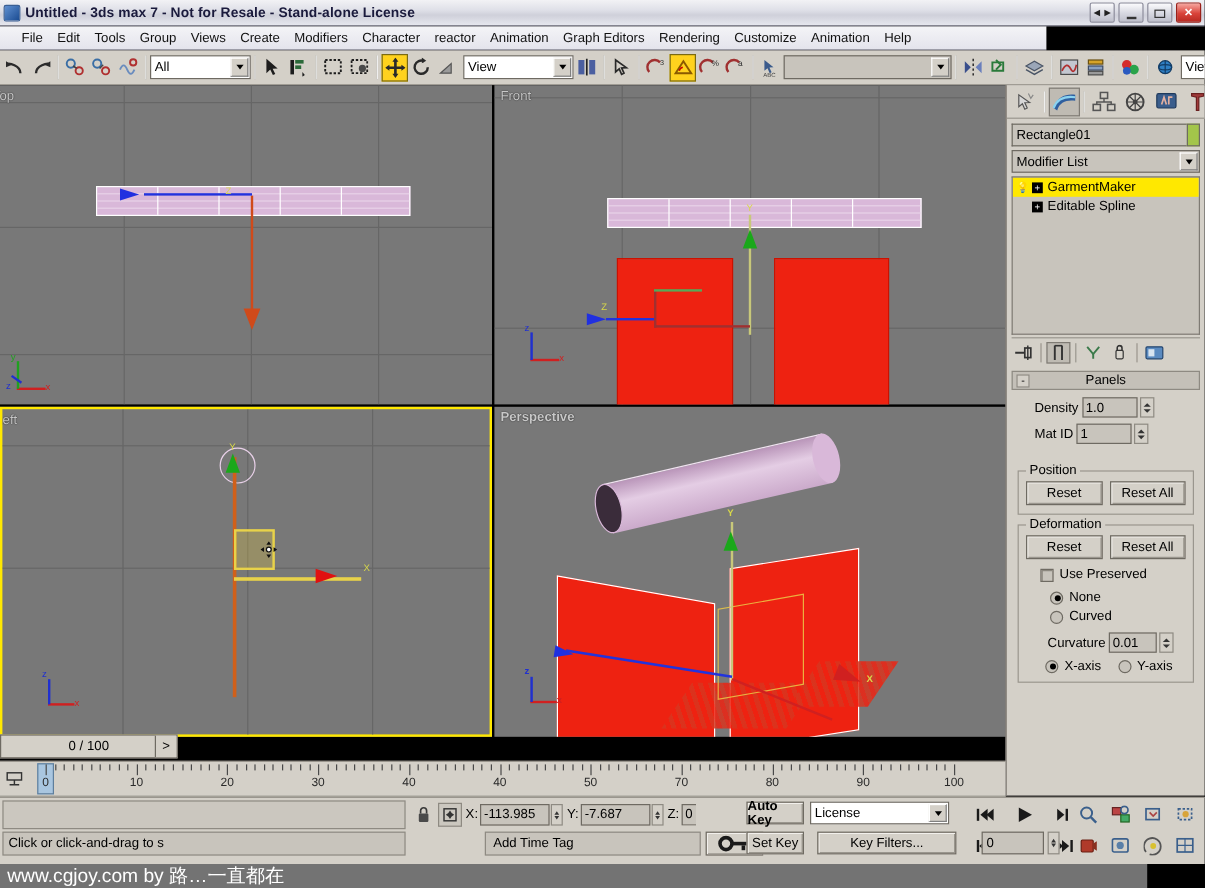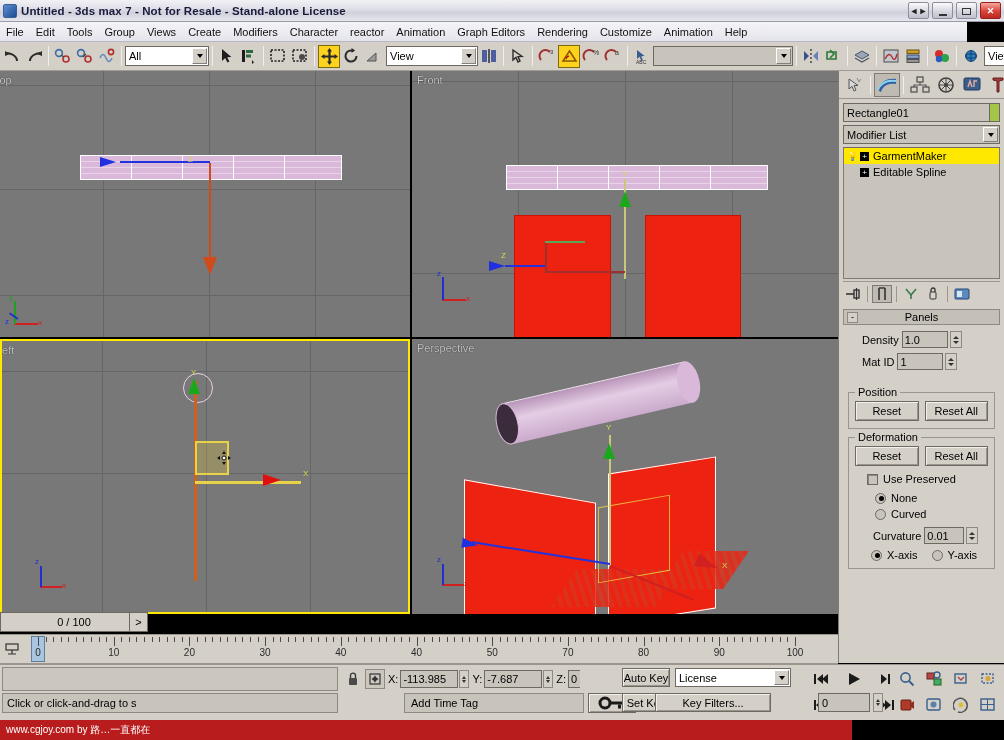--- a/index.html
+++ b/index.html
@@ -40,24 +40,24 @@
     border: 1px solid #8d8d9c; border-radius: 2px;
     position: relative;
   }
   .win-btn.close { background: linear-gradient(to bottom,#f6a7a0,#d9433a 55%,#b92a22); border-color:#9a2019; }
   .wb-glyph { position: absolute; left: 50%; top: 50%; transform: translate(-50%,-50%); font-size: 9px; color:#222; line-height:1; }
   .wb-min { width: 8px; height: 2px; background: #333; position:absolute; left:6px; top:11px; }
   .wb-rest { width:9px; height:7px; border:1px solid #333; position:absolute; left:5px; top:5px; }
 
   
   .menubar {
-    position: absolute; left: 0; top: 22px; width: 967px; height: 20px;
+    position: absolute; left: 0; top: 22px; width: 872px; height: 20px;
     background: linear-gradient(to bottom,#f4f4f7,#e4e4ec);
     border-bottom: 1px solid #b9b9c6;
-    display: flex; align-items: center; padding-left: 0;
+    display: flex; align-items: center; padding-left: 12px;
   }
   .menu-item {
     padding: 2px 6px; font-size: 11px; color: #111; white-space: nowrap; cursor: default;
   }
 
   
   .toolbar {
     position: absolute; left: 0; top: 42px; width: 1004px; height: 29px;
     background: #d4d0c8;
     border-bottom: 1px solid #a09c94;
@@ -83,21 +83,21 @@
     display:flex; align-items:center; justify-content:center;
   }
   .caret { width:0; height:0; border-left:3px solid transparent; border-right:3px solid transparent; border-top:4px solid #000; }
 
   
   .vp-area { position: absolute; left: 0; top: 71px; width: 838px; height: 543px; background:#000; }
   .vp { position: absolute; background: #787878; overflow: hidden; }
   .vp-top    { left: 0;   top: 0;   width: 410px; height: 266px; }
   .vp-front  { left: 412px; top: 0;  width: 426px; height: 266px; }
   .vp-left   { left: 0;   top: 268px; width: 410px; height: 275px; border: 2px solid #ffe800; }
-  .vp-persp  { left: 412px; top: 268px; width: 426px; height: 275px; }
+  .vp-persp  { left: 412px; top: 268px; width: 426px; height: 275px; font-weight: bold; }
   .vp-label {
     position: absolute; left: 5px; top: 3px; font-size: 11px; color: #c8c8c8;
     text-shadow: 0 0 1px #000; z-index: 5; pointer-events:none;
   }
   .vp-label.clip { left: -6px; }
   .gridline { position: absolute; background: #666; }
   .gv { width: 1px; }
   .gh { height: 1px; }
 
   .cloth { position: absolute; background: #ee2211; outline: 1px solid #cc1100; }
@@ -304,22 +304,22 @@
     border:1px solid #808080;border-top-color:#fff;border-left-color:#fff;display:flex;align-items:center;justify-content:center;}
 
   .navbtns { position:absolute; right: 2px; top: 2px; width: 108px; height: 52px; }
   .nav-btn { position:absolute; width:25px; height:24px; display:flex; align-items:center; justify-content:center;
      border:1px solid transparent; }
   .playgrp { position:absolute; left: 808px; top: 2px; width: 94px; height: 52px; }
   .frm-input { position:absolute; left: 818px; top: 28px; width: 52px; height: 19px;
     background:#c8c4bc; border:1px solid #6e6a62; font-size:11px; padding-left:3px; color:#000;
     font-family:"Liberation Sans",sans-serif; }
   .footer {
-    position: absolute; left: 0; top: 720px; width: 852px; height: 20px;
-    background: #b91c1c; color: #fff; font-size: 10px;
+    position: absolute; left: 0; top: 720px; width: 956px; height: 20px;
+    background: #737373; color: #fff; font-size: 16px;
     display: flex; align-items: center; padding-left: 6px;
     font-family: "Liberation Sans", sans-serif;
   }
 
   .icon-svg { display:block; }
 </style>
 </head>
 <body>
 
 <div id="app">
@@ -1074,30 +1074,30 @@
 
     <div class="keybtn" style="left:588px;top:28px;width:48px;height:20px;">
       <svg width="30" height="14" viewBox="0 0 30 14">
           <circle cx="8" cy="7" r="5" fill="none" stroke="#1a1a1a" stroke-width="3"></circle>
           <rect x="12" y="5.5" width="16" height="3" fill="#1a1a1a"></rect>
           <rect x="21" y="8.5" width="3" height="4" fill="#1a1a1a"></rect>
           <rect x="26" y="8.5" width="3" height="4" fill="#1a1a1a"></rect>
         </svg>
     </div>
 
-    <div class="keybtn" style="left:622px;top:3px;width:48px;height:19px;">Auto Key</div>
+    <div class="keybtn" style="left:622px;top:3px;width:48px;height:19px;font-weight:bold;">Auto Key</div>
     <div class="keybtn" style="left:622px;top:28px;width:48px;height:19px;">Set Key</div>
 
     <div class="anim-sel">
       <span>License</span>
       <span class="arrow">
           <i class="caret"></i>
         </span>
     </div>
-    <div class="keybtn" style="left:655px;top:28px;width:116px;height:19px;">Key Filters...</div>
+    <div class="keybtn" style="left:681px;top:28px;width:116px;height:19px;">Key Filters...</div>
 
     <div class="playgrp">
       <div class="nav-btn" style="left:0;top:0;">
         <svg width="16" height="12" viewBox="0 0 16 12">
             <rect x="1" y="1" width="2" height="10" fill="#1a1a1a"></rect>
             <path d="M10 1 L10 11 L4 6 Z" fill="#1a1a1a"></path>
             <path d="M15 1 L15 11 L9 6 Z" fill="#1a1a1a"></path>
           </svg>
       </div>
       <div class="nav-btn" style="left:0;top:26px;">

